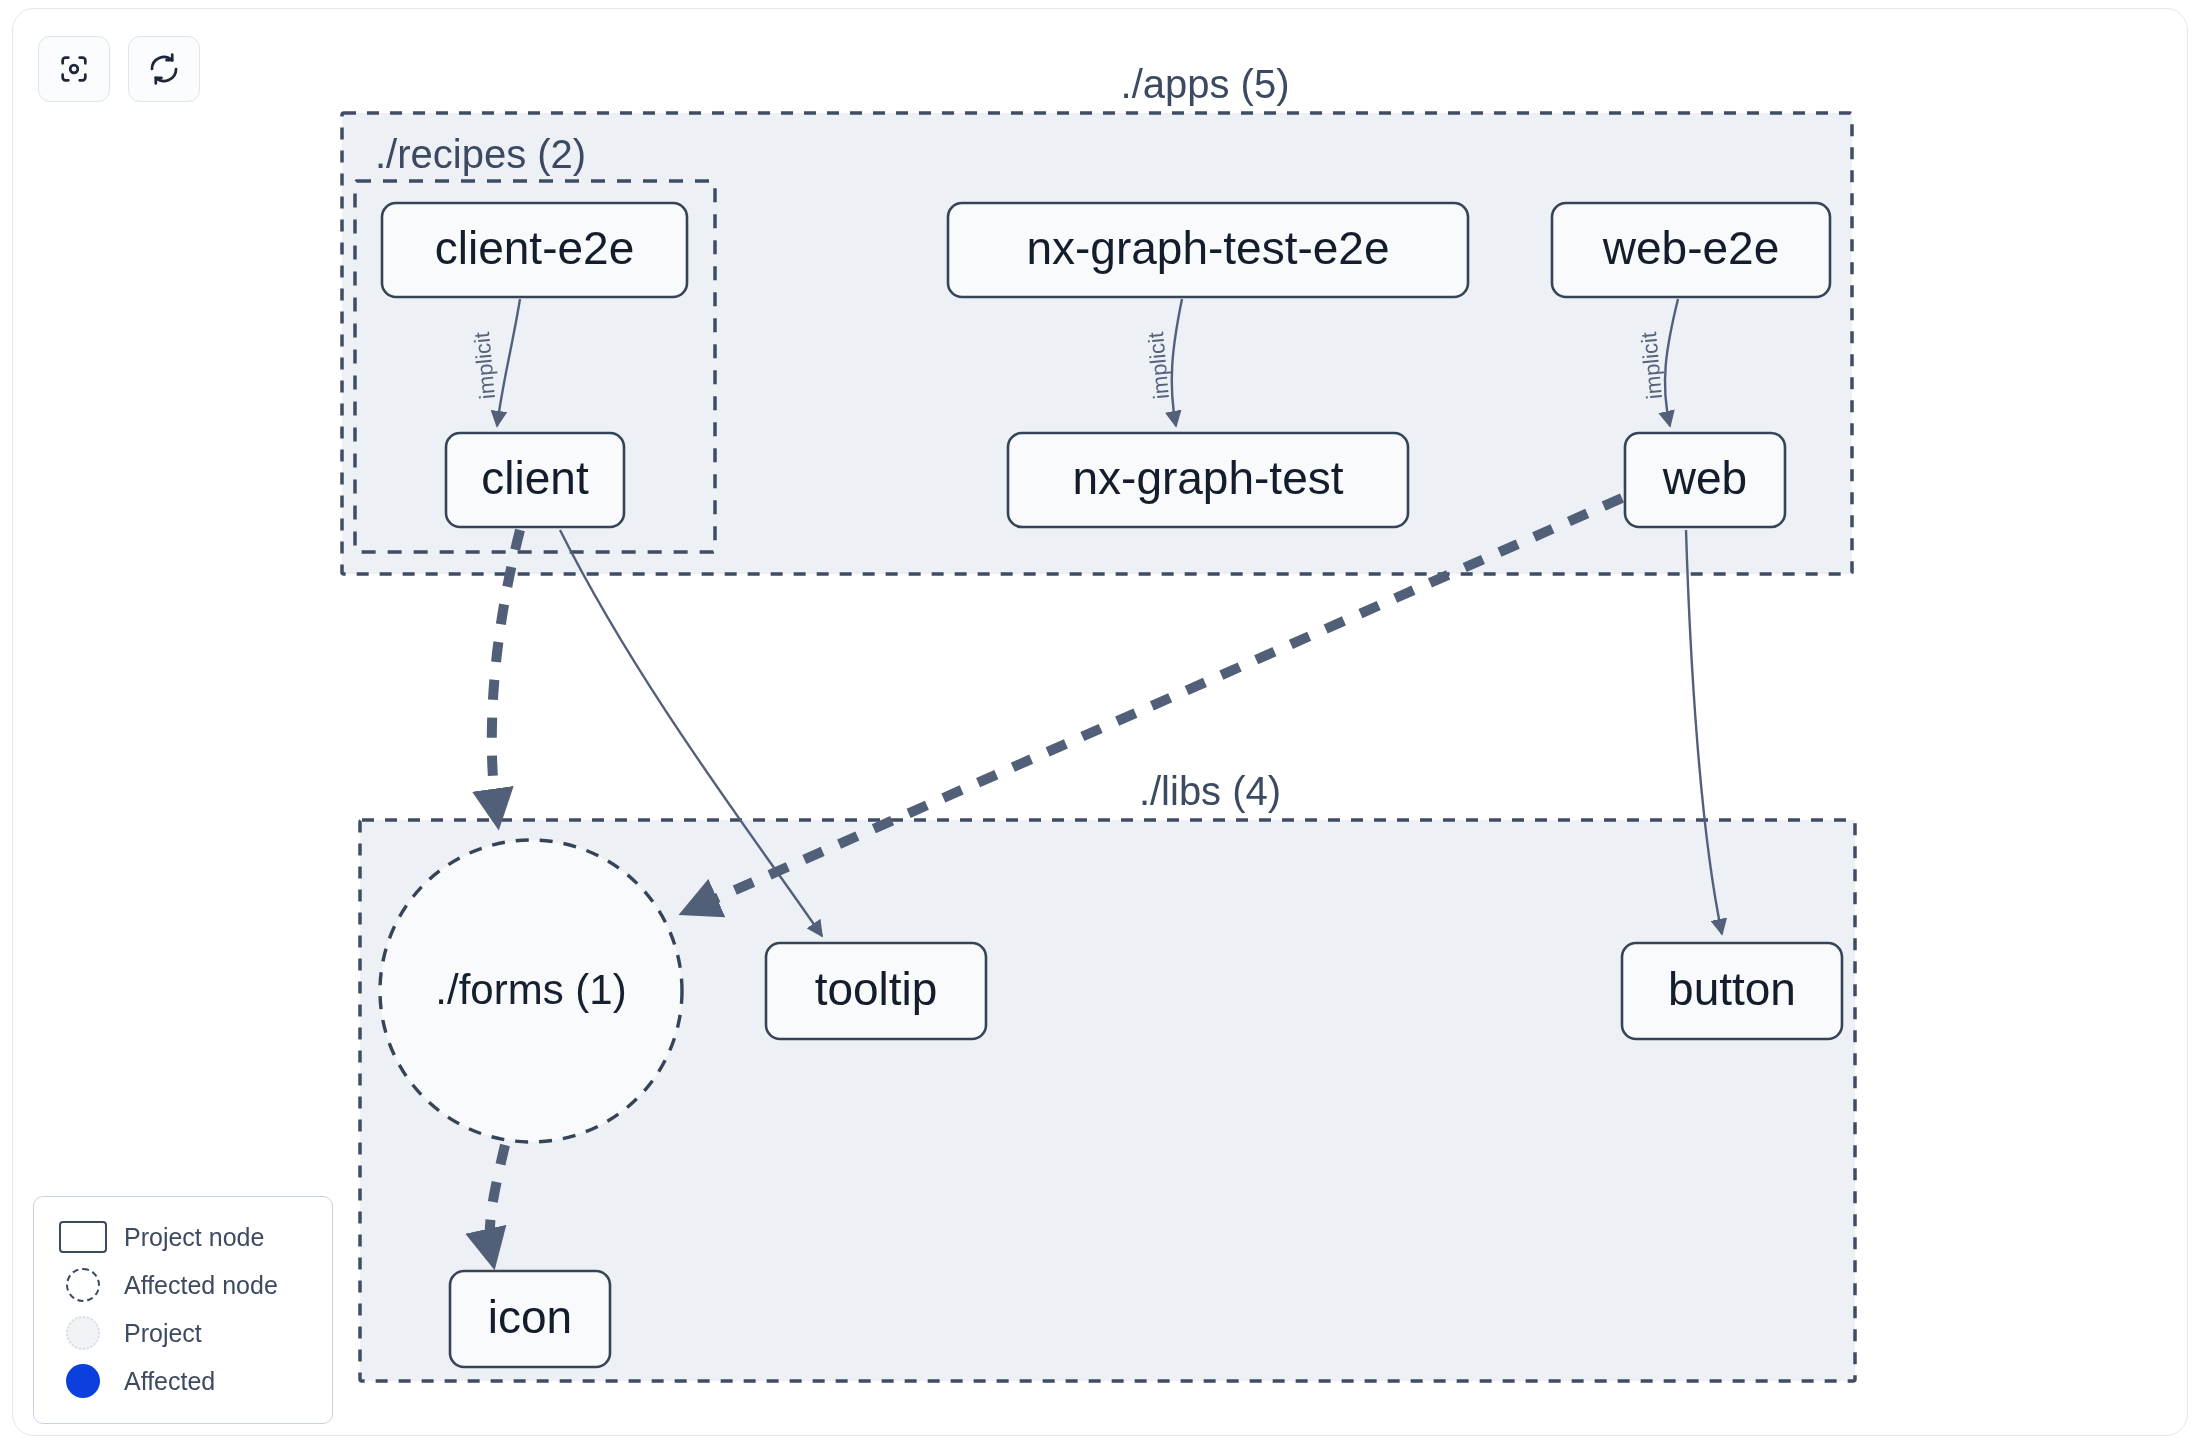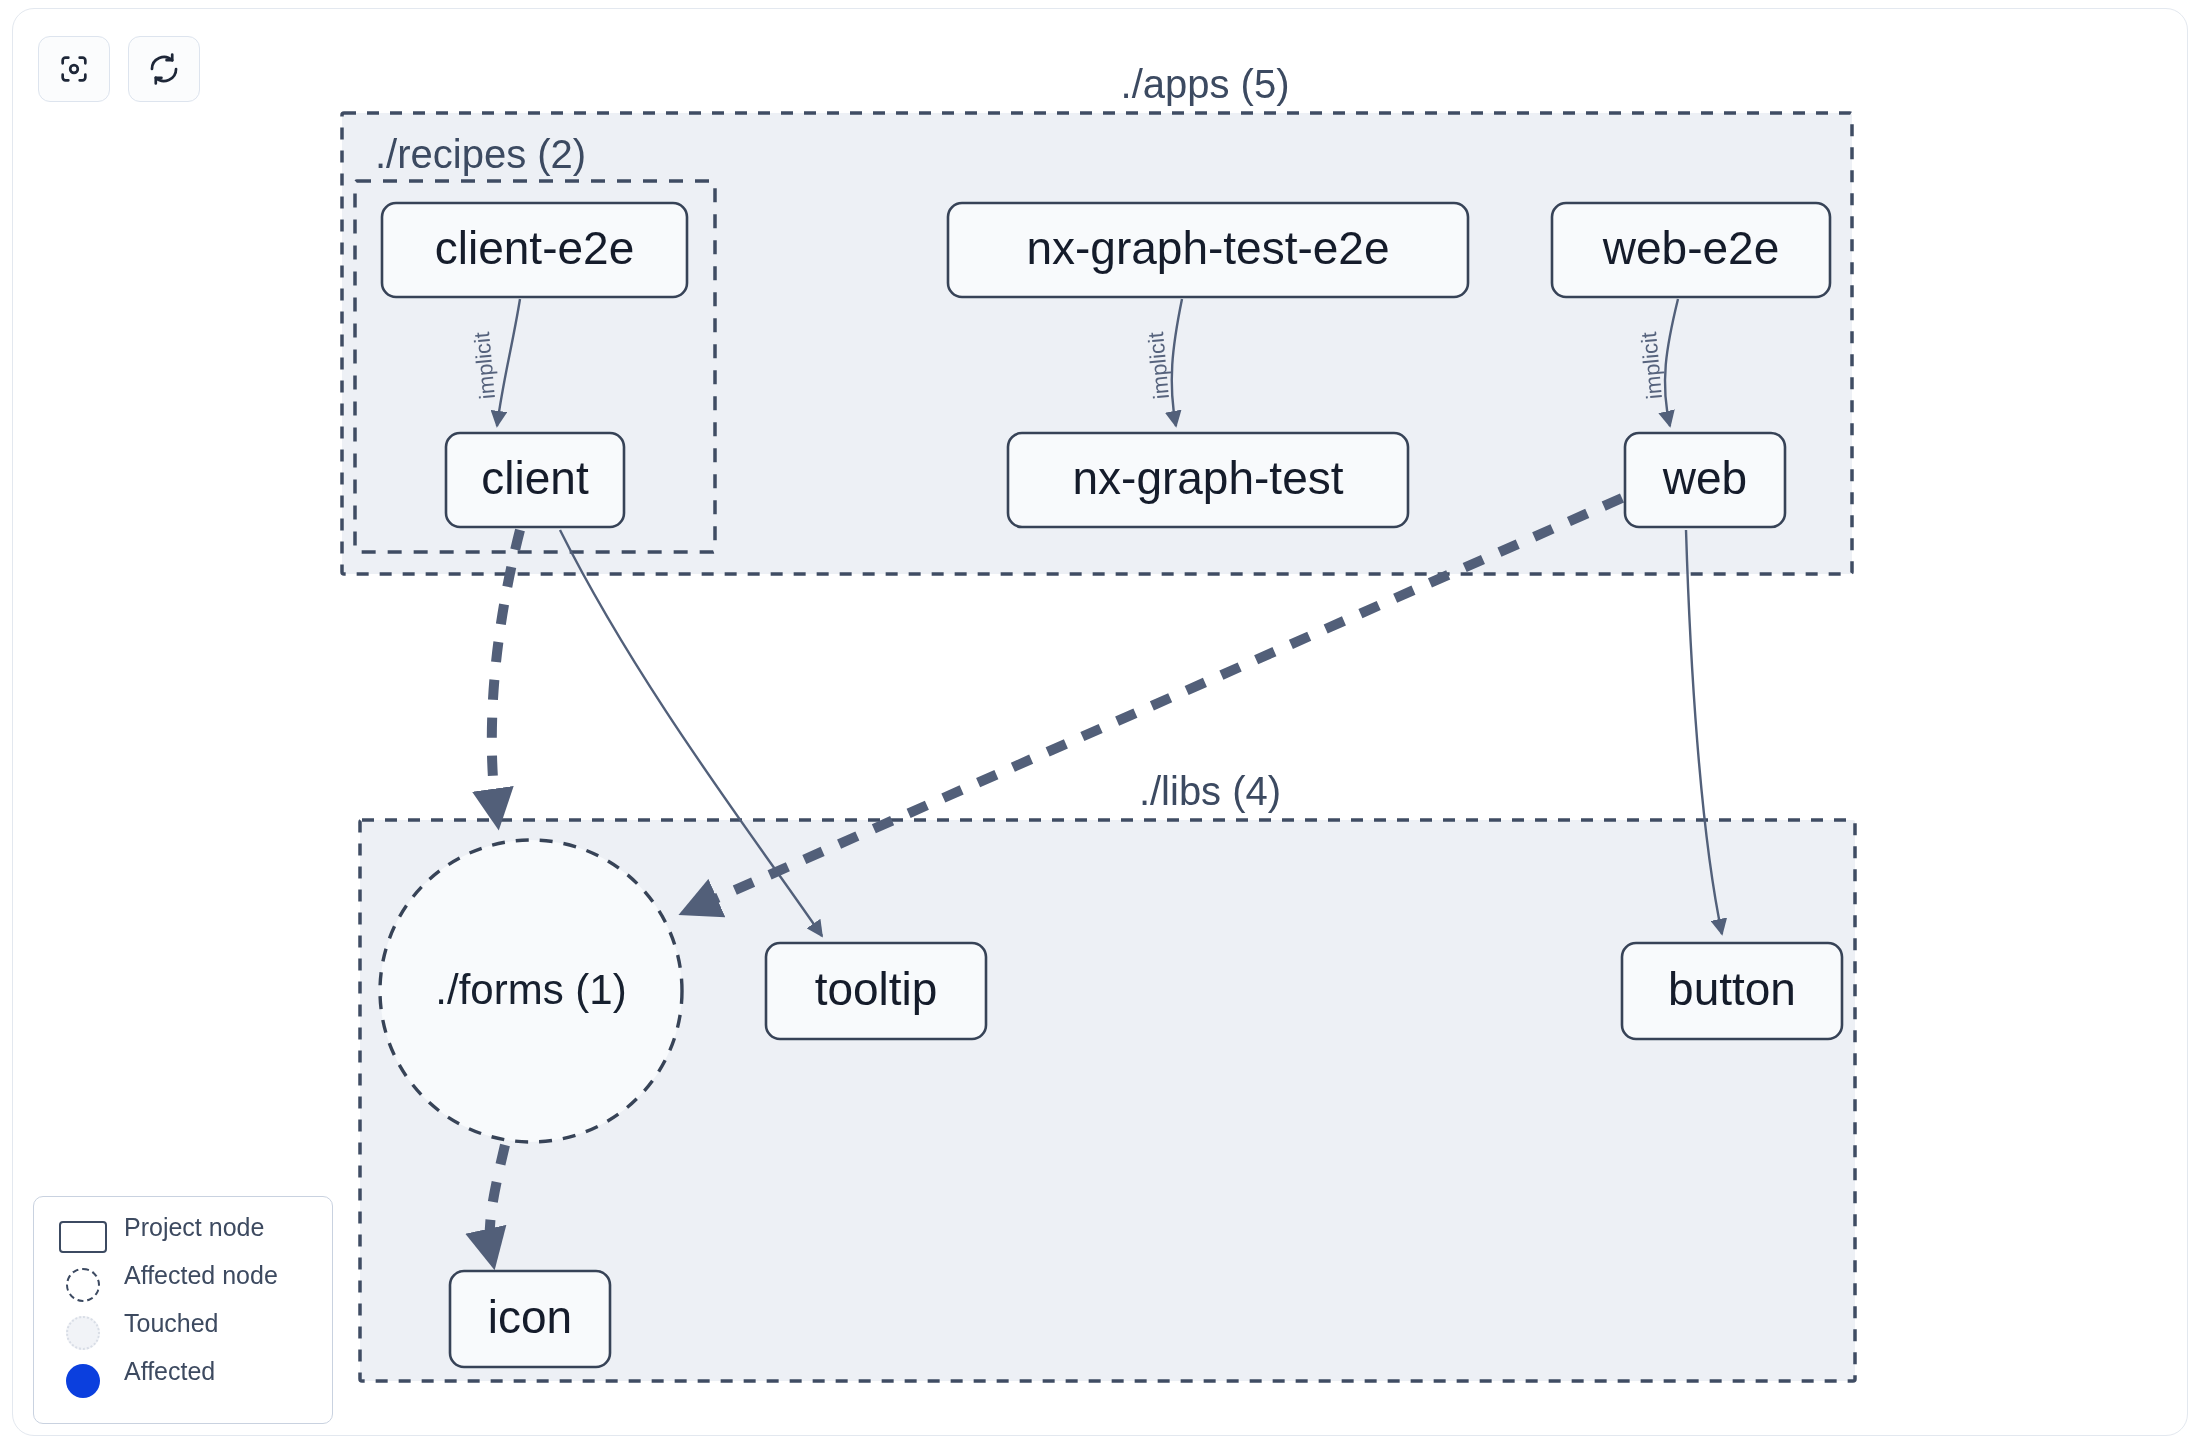--- a/index.html
+++ b/index.html
@@ -118,20 +118,21 @@
     top: 1196px;
     width: 300px;
     background: #ffffff;
     border: 1.6px solid #c9d2e0;
     border-radius: 10px;
     padding: 16px 18px 18px 18px;
     z-index: 25;
   }
   .legend-row {
     display: flex;
+    align-items: center;
     height: 48px;
   }
   .legend-swatch {
     width: 62px;
     flex: 0 0 62px;
     display: flex;
     align-items: center;
     justify-content: center;
   }
   .sw-rect {
@@ -305,21 +306,21 @@
     <div class="legend-row">
       <span class="legend-swatch">
           <span class="sw-circle-dashed"></span>
         </span>
       <span class="legend-text">Affected node</span>
     </div>
     <div class="legend-row">
       <span class="legend-swatch">
           <span class="sw-circle-affected"></span>
         </span>
-      <span class="legend-text">Touched</span>
+      <span class="legend-text">Project</span>
     </div>
     <div class="legend-row">
       <span class="legend-swatch">
           <span class="sw-circle-touched"></span>
         </span>
       <span class="legend-text">Affected</span>
     </div>
   </div>
 </div>
 

